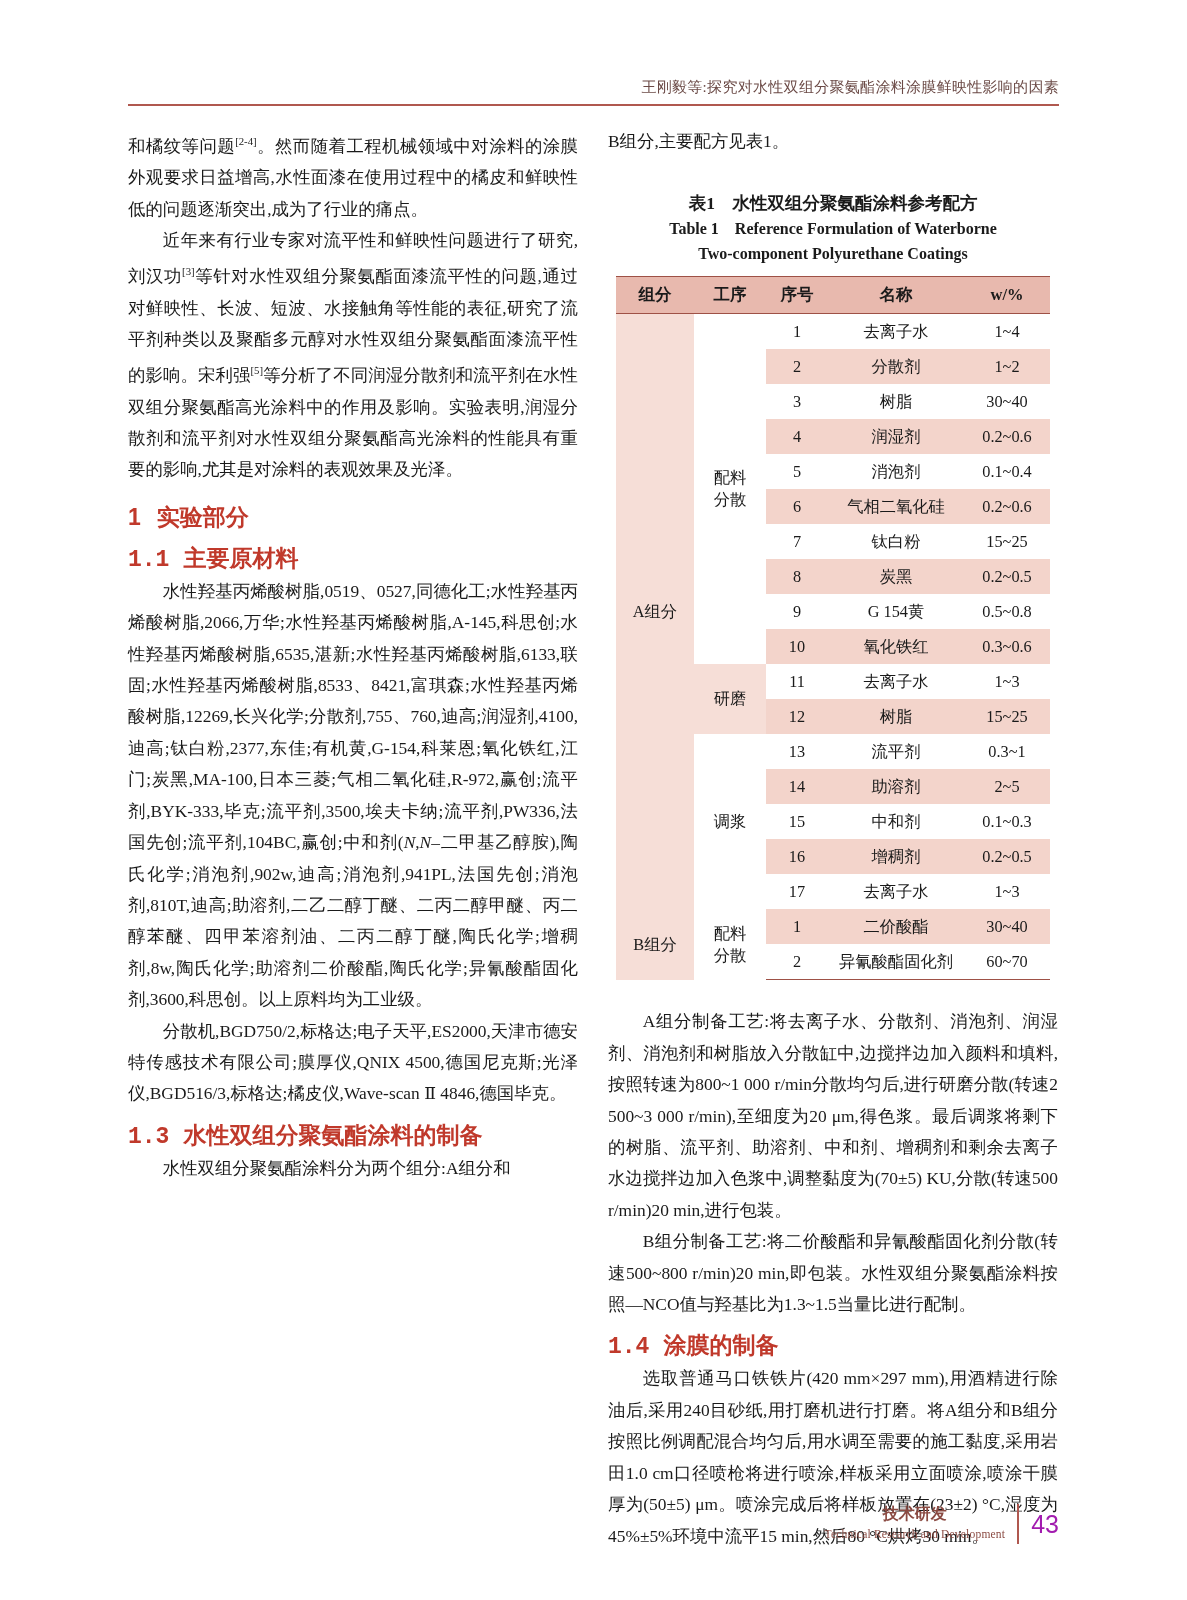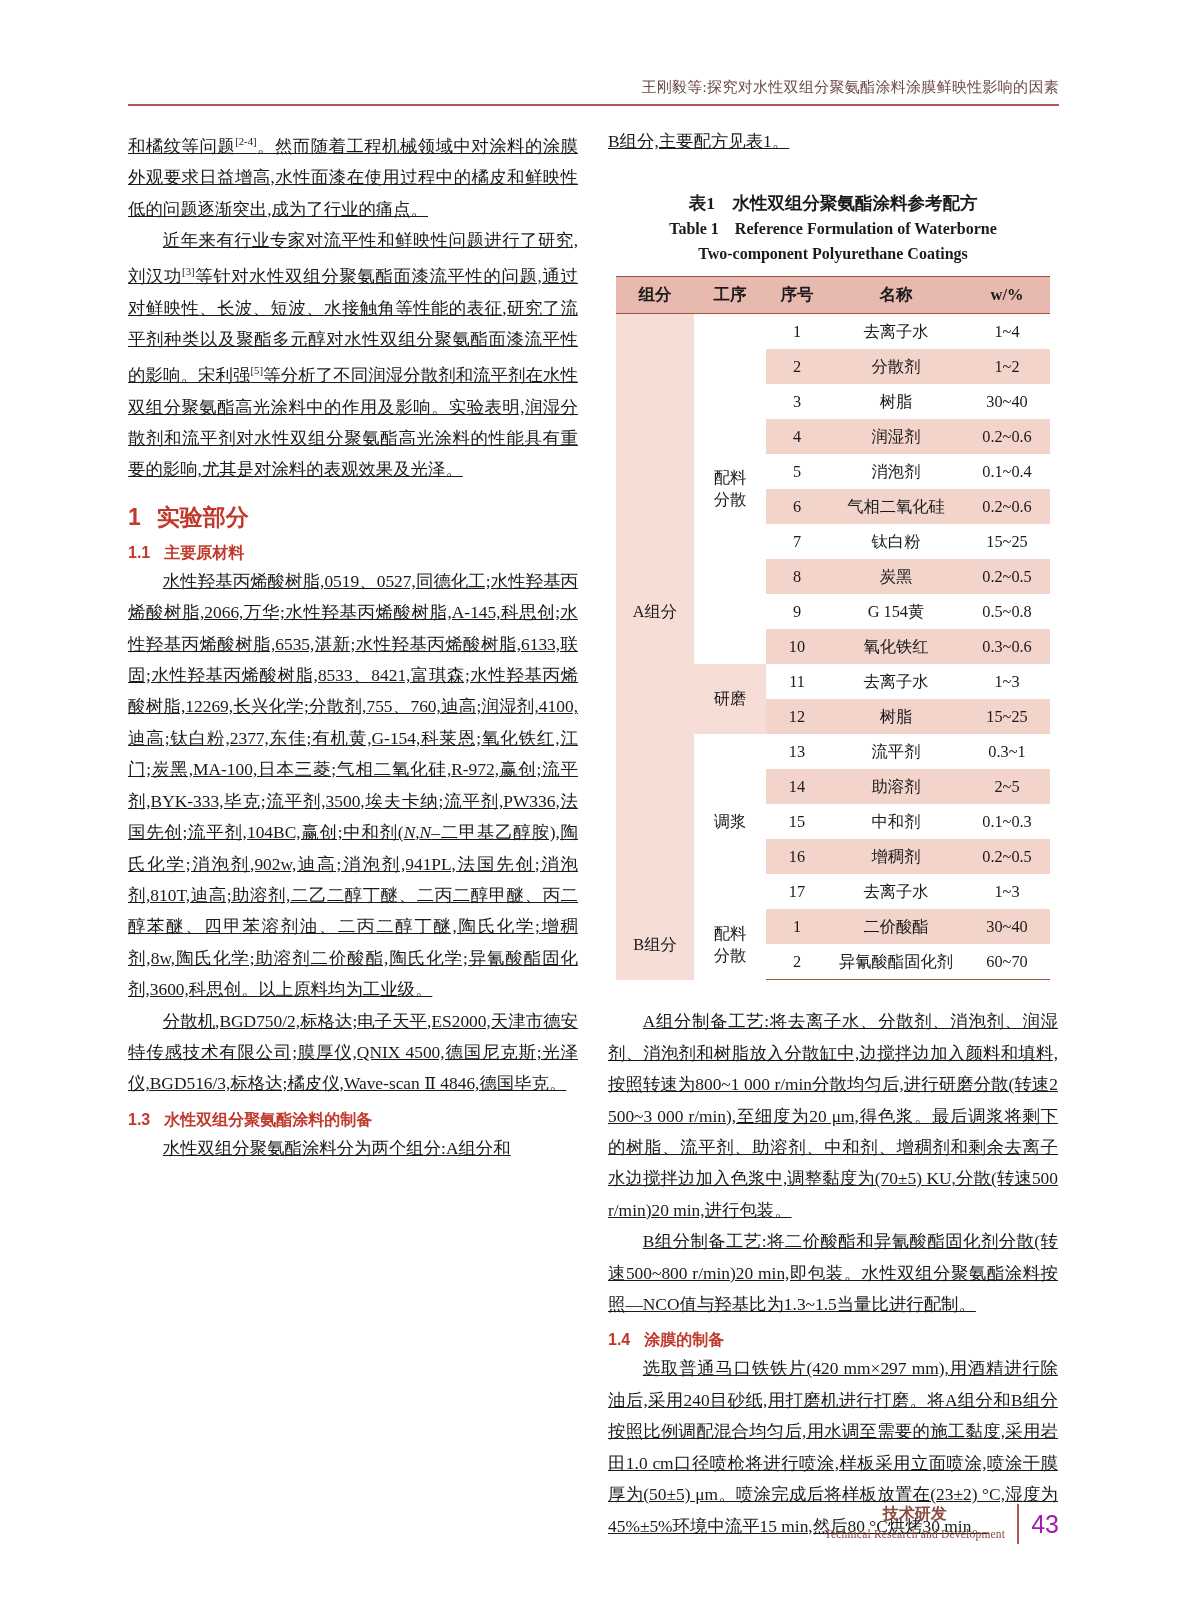--- a/index.html
+++ b/index.html
@@ -37,38 +37,37 @@
     display:flex;
     gap:30px;
   }
   .col{width:450px;}
   p{
     margin:0;
     font-size:17.4px;
     line-height:31.4px;
     text-align:justify;
     text-justify:inter-ideograph;
-    text-decoration:underline;
   }
   p.ind{text-indent:2em;}
   .sec-h1{
     display:flex;align-items:baseline;gap:16px;
     color:#c0392b;
     font-weight:bold;
     font-size:23px;
     margin:16px 0 6px 0;
     font-family:"Liberation Sans","DejaVu Sans",sans-serif;
   }
   .sec-h2{
     display:flex;align-items:baseline;gap:14px;
     color:#c0392b;
     font-weight:bold;
-    font-size:16px;
+    font-size:23px;
     margin:10px 0 2px 0;
-    font-family:Liberation Sans, sans-serif;
+    font-family:Liberation Mono, monospace;
   }
   sup{font-size:.62em;vertical-align:super;}
   .ital{font-style:italic;}
   
   .tbl-title{
     text-align:center;
     margin-top:34px;
     font-size:17px;
     font-weight:bold;
     line-height:25px;

